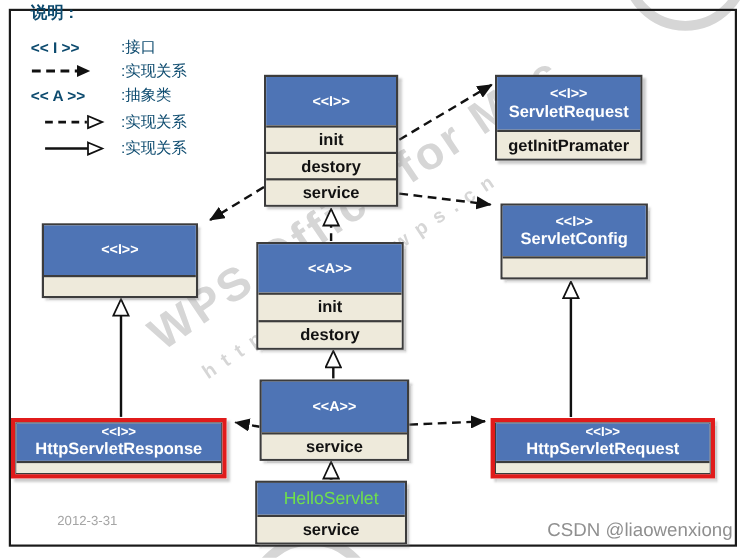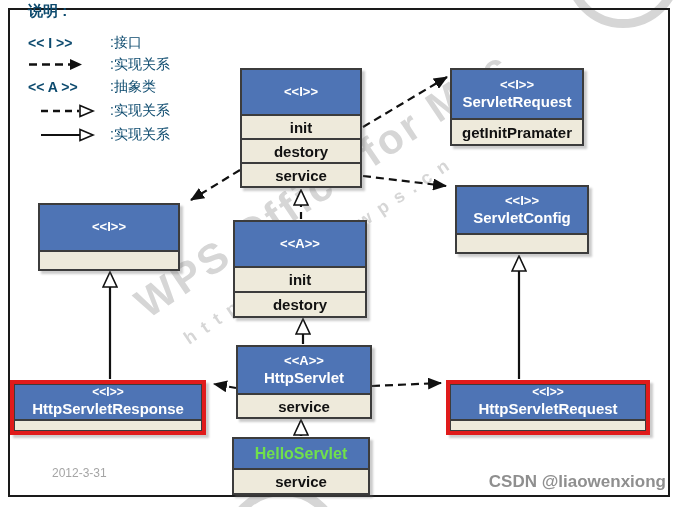--- a/index.html
+++ b/index.html
@@ -39,32 +39,32 @@
     background:var(--rowCream,#eeeadb); text-align:center; font-weight:bold;
     font-size:15px; color:#111; border-top:2px solid var(--boxBorder,#3c3c3c);
     display:flex; align-items:center; justify-content:center;
   }
   .red-wrap {
     position:absolute; z-index:3; border:4px solid var(--highlightRed,#e01b1b);
     box-shadow:3px 3px 2px rgba(110,110,110,0.35);
   }
   .red-wrap .uml-box { position:static; box-shadow:none; border:1px solid var(--boxBorder,#3c3c3c); }
   .red-wrap .stereotype { font-size:12px; }
-  .hello-name { color:var(--helloGreen,#70e04c); font-size:16px; font-weight:bold; }
+  .hello-name { color:var(--helloGreen,#70e04c); font-size:16px; font-weight:normal; }
 
   .legend { position:absolute; left:28px; top:2px; z-index:3; color:#0c4a6e; }
   .legend-title { font-weight:bold; font-size:15px; margin-bottom:13px; }
   .legend-row { display:flex; align-items:center; margin-bottom:5px; height:17px; }
   .legend-row.gap { margin-top:7px; }
   .legend-sym { width:82px; font-weight:bold; font-size:14px; display:flex; align-items:center; }
   .legend-sym.indent { padding-left:12px; }
   .legend-lab { font-weight:normal; font-size:14px; }
 
   .date   { position:absolute; left:52px; top:466px; color:#a5a5a5; font-size:12px; z-index:3; }
-  .credit { position:absolute; right:13px; top:472px; color:#8f8f8f; font-size:17px; z-index:3;font-weight:bold; }
+  .credit { position:absolute; right:13px; top:472px; color:#8f8f8f; font-size:17px; z-index:3; }
 </style>
 </head>
 <body>
 
 <div class="wm-circle" style="left:565px; top:-88px; width:116px; height:116px;"></div>
 <div class="wm-circle" style="left:223px; top:487px; width:120px; height:120px;"></div>
 
 <div class="frame"></div>
 
 <div class="wm-text wm-big">WPS Office for Mac</div>
@@ -169,21 +169,20 @@
   <div class="uml-header" style="height:44px;">
     <div class="stereotype">&lt;&lt;A&gt;&gt;</div>
   </div>
   <div class="uml-row" style="height:25px;">init</div>
   <div class="uml-row" style="height:25px;">destory</div>
 </div>
 
 <div class="uml-box" style="left:236px; top:345px; width:136px;">
   <div class="uml-header" style="height:46px;">
     <div class="stereotype">&lt;&lt;A&gt;&gt;</div>
-    <div class="cls-name">HttpServlet</div>
   </div>
   <div class="uml-row" style="height:24px;">service</div>
 </div>
 
 <div class="red-wrap" style="left:10px; top:380px; width:196px;">
   <div class="uml-box">
     <div class="uml-header" style="height:34px;">
       <div class="stereotype">&lt;&lt;I&gt;&gt;</div>
       <div class="cls-name">HttpServletResponse</div>
     </div>

